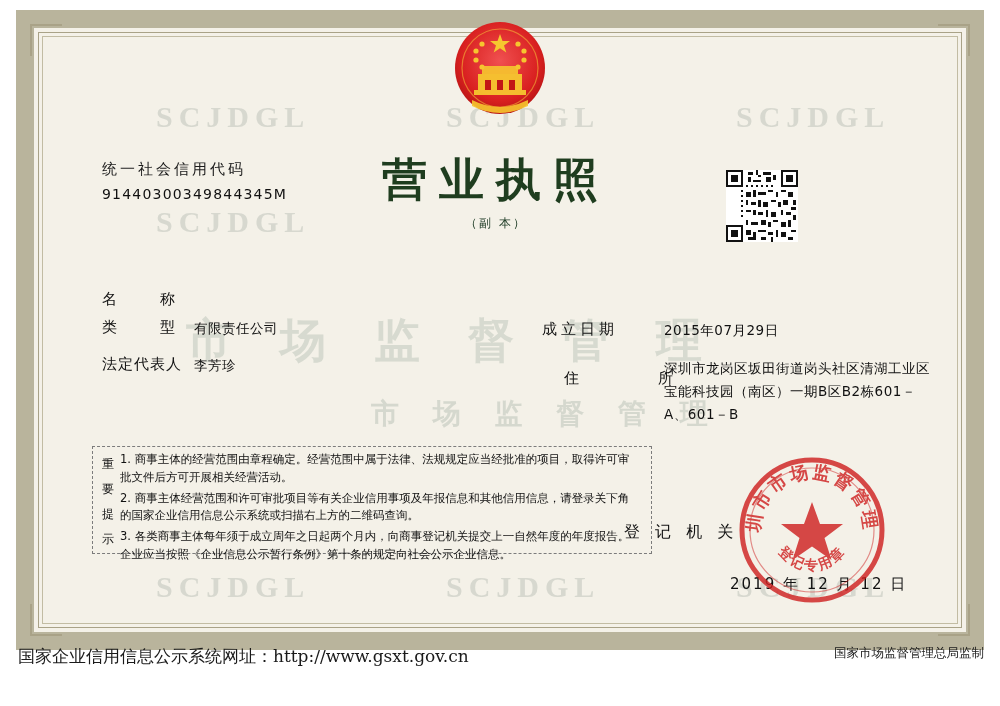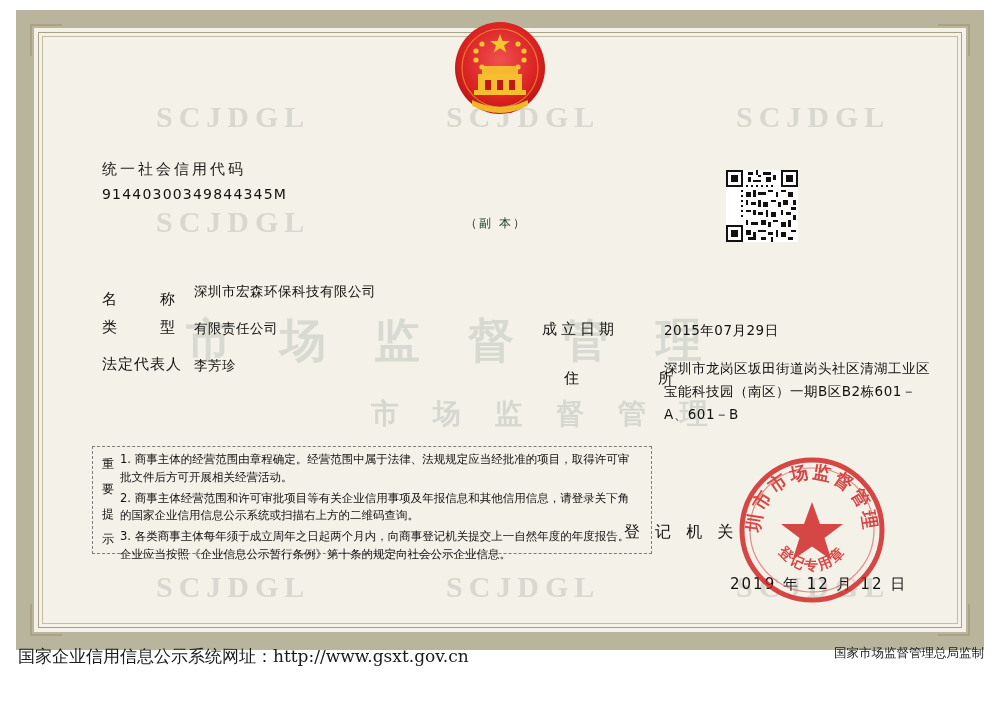--- a/index.html
+++ b/index.html
@@ -302,20 +302,21 @@
       <circle cx="30" cy="49" r="2.6" fill="#f6c62f"></circle>
       <circle cx="66" cy="26" r="2.6" fill="#f6c62f"></circle>
       <circle cx="72" cy="33" r="2.6" fill="#f6c62f"></circle>
       <circle cx="72" cy="42" r="2.6" fill="#f6c62f"></circle>
       <circle cx="66" cy="49" r="2.6" fill="#f6c62f"></circle>
 
       <path d="M20 82 Q48 96 76 82 L76 88 Q48 102 20 88 Z" fill="#f6c62f" opacity="0.9"></path>
     </svg>
   </div>
 
+  <div id="main-title">营业执照</div>
   <div id="sub-title">（副 本）</div>
 
   <div id="credit-label">统一社会信用代码</div>
   <div id="credit-value">91440300349844345M</div>
 
   <div id="qr-code">
     <svg viewBox="0 0 29 29" width="72" height="72" shape-rendering="crispEdges" aria-hidden="true">
       <rect width="29" height="29" fill="#ffffff"></rect>
       <g fill="#111111">
 
@@ -398,21 +399,20 @@
         <rect x="26" y="24" width="2" height="1"></rect>
           <rect x="25" y="27" width="2" height="1"></rect>
         <rect x="9" y="27" width="3" height="1"></rect>
           <rect x="14" y="27" width="2" height="1"></rect>
         <rect x="18" y="27" width="1" height="2"></rect>
       </g>
     </svg>
   </div>
 
   <div class="field-label" id="lbl-name">名　称</div>
-  <div class="field-value" id="val-name">深圳市宏森环保科技有限公司</div>
 
   <div class="field-label" id="lbl-type">类　型</div>
   <div class="field-value" id="val-type">有限责任公司</div>
 
   <div class="field-label" id="lbl-legal">法定代表人</div>
   <div class="field-value" id="val-legal">李芳珍</div>
 
   <div class="field-label" id="lbl-date">成立日期</div>
   <div class="field-value" id="val-date">2015年07月29日</div>
 

